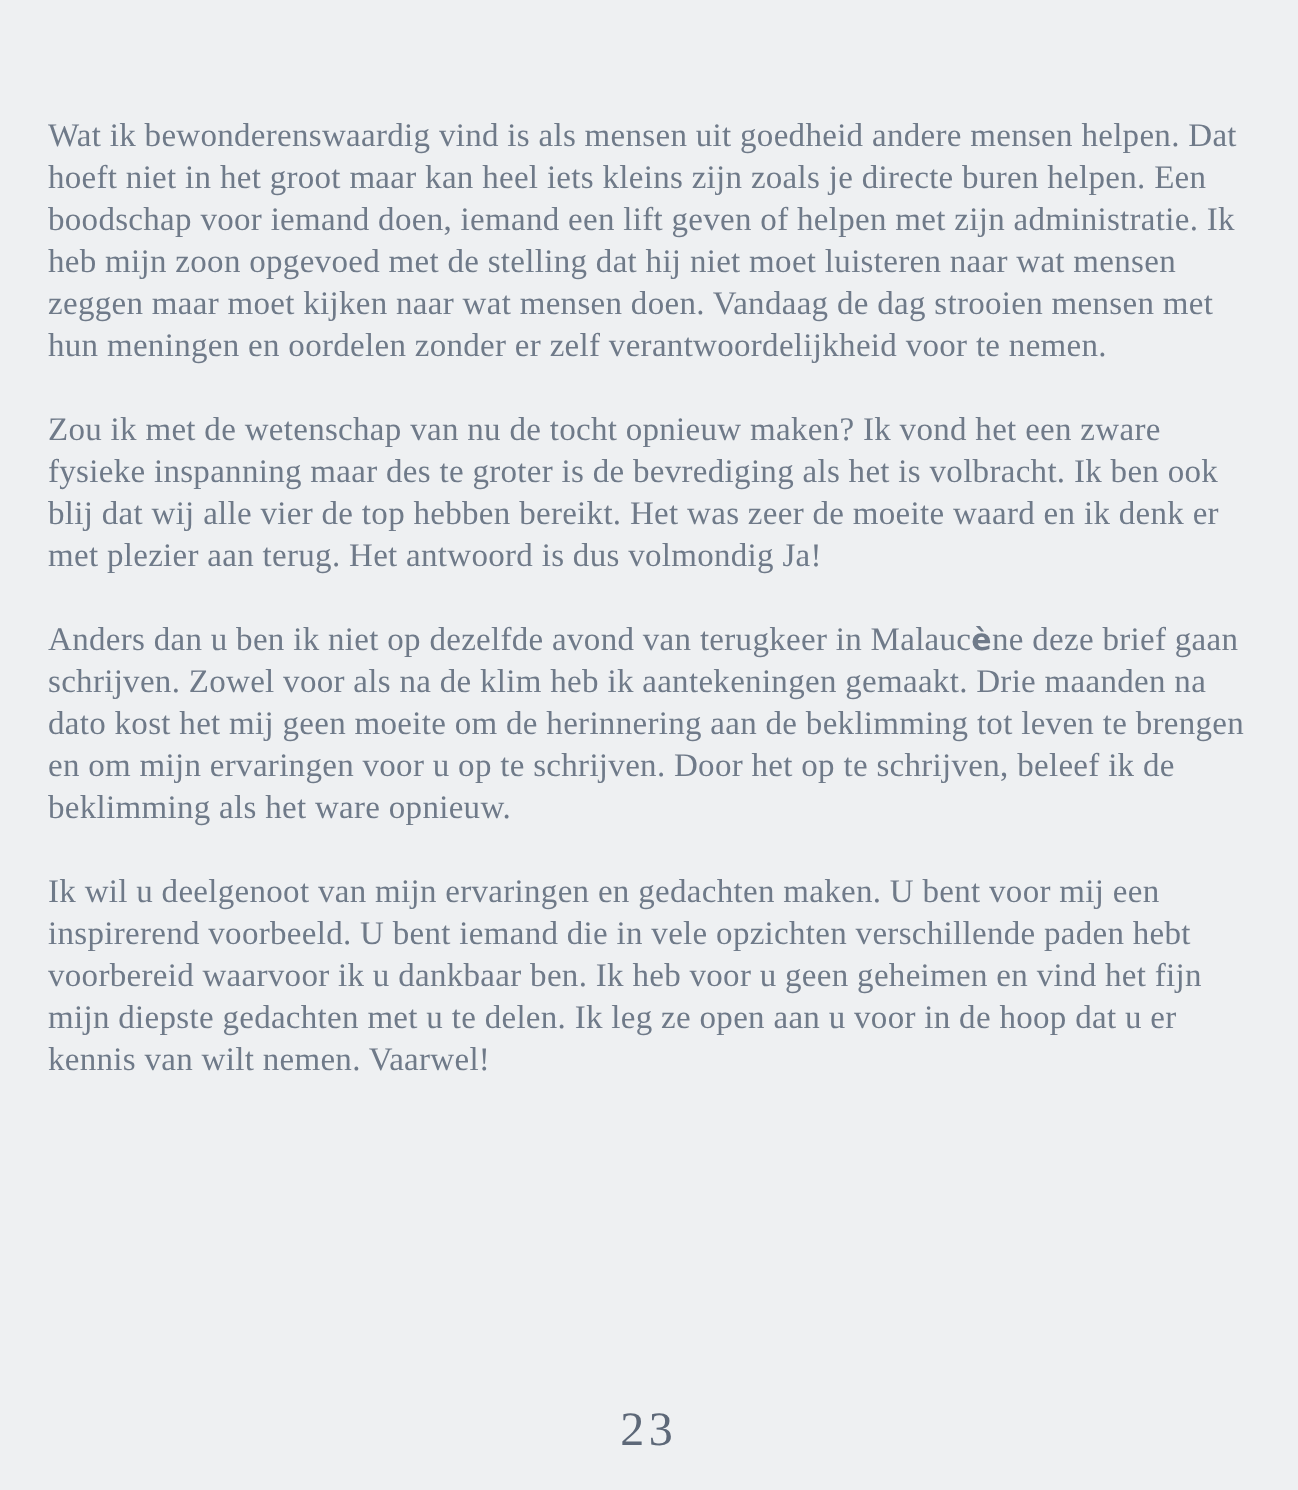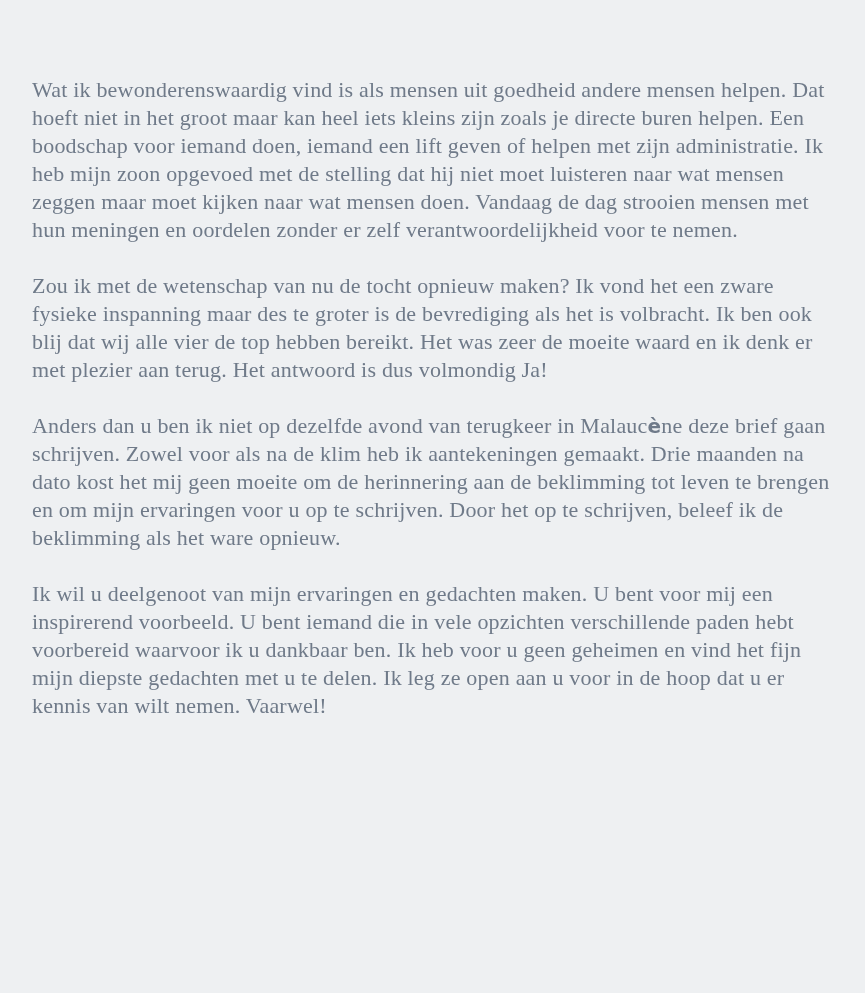--- a/index.html
+++ b/index.html
@@ -56,13 +56,14 @@
 <body>
 
 <div class="page">
   <div class="text-block">
     <p>Wat ik bewonderenswaardig vind is als mensen uit goedheid andere mensen helpen. Dat hoeft niet in het groot maar kan heel iets kleins zijn zoals je directe buren helpen. Een boodschap voor iemand doen, iemand een lift geven of helpen met zijn administratie. Ik heb mijn zoon opgevoed met de stelling dat hij niet moet luisteren naar wat mensen zeggen maar moet kijken naar wat mensen doen. Vandaag de dag strooien mensen met hun meningen en oordelen zonder er zelf verantwoordelijkheid voor te nemen.</p>
     <p>Zou ik met de wetenschap van nu de tocht opnieuw maken? Ik vond het een zware fysieke inspanning maar des te groter is de bevrediging als het is volbracht. Ik ben ook blij dat wij alle vier de top hebben bereikt. Het was zeer de moeite waard en ik denk er met plezier aan terug. Het antwoord is dus volmondig Ja!</p>
     <p><span>Anders dan u ben ik niet op dezelfde avond van terugkeer in Malauc</span><span class="accent-char">è</span><span>ne deze brief gaan schrijven. Zowel voor als na de klim heb ik aantekeningen gemaakt. Drie maanden na dato kost het mij geen moeite om de herinnering aan de beklimming tot leven te brengen en om mijn ervaringen voor u op te schrijven. Door het op te schrijven, beleef ik de beklimming als het ware opnieuw.</span></p>
     <p>Ik wil u deelgenoot van mijn ervaringen en gedachten maken. U bent voor mij een inspirerend voorbeeld. U bent iemand die in vele opzichten verschillende paden hebt voorbereid waarvoor ik u dankbaar ben. Ik heb voor u geen geheimen en vind het fijn mijn diepste gedachten met u te delen. Ik leg ze open aan u voor in de hoop dat u er kennis van wilt nemen. Vaarwel!</p>
   </div>
 
+  <div class="page-number">23</div>
 </div>
 
 </body></html>

